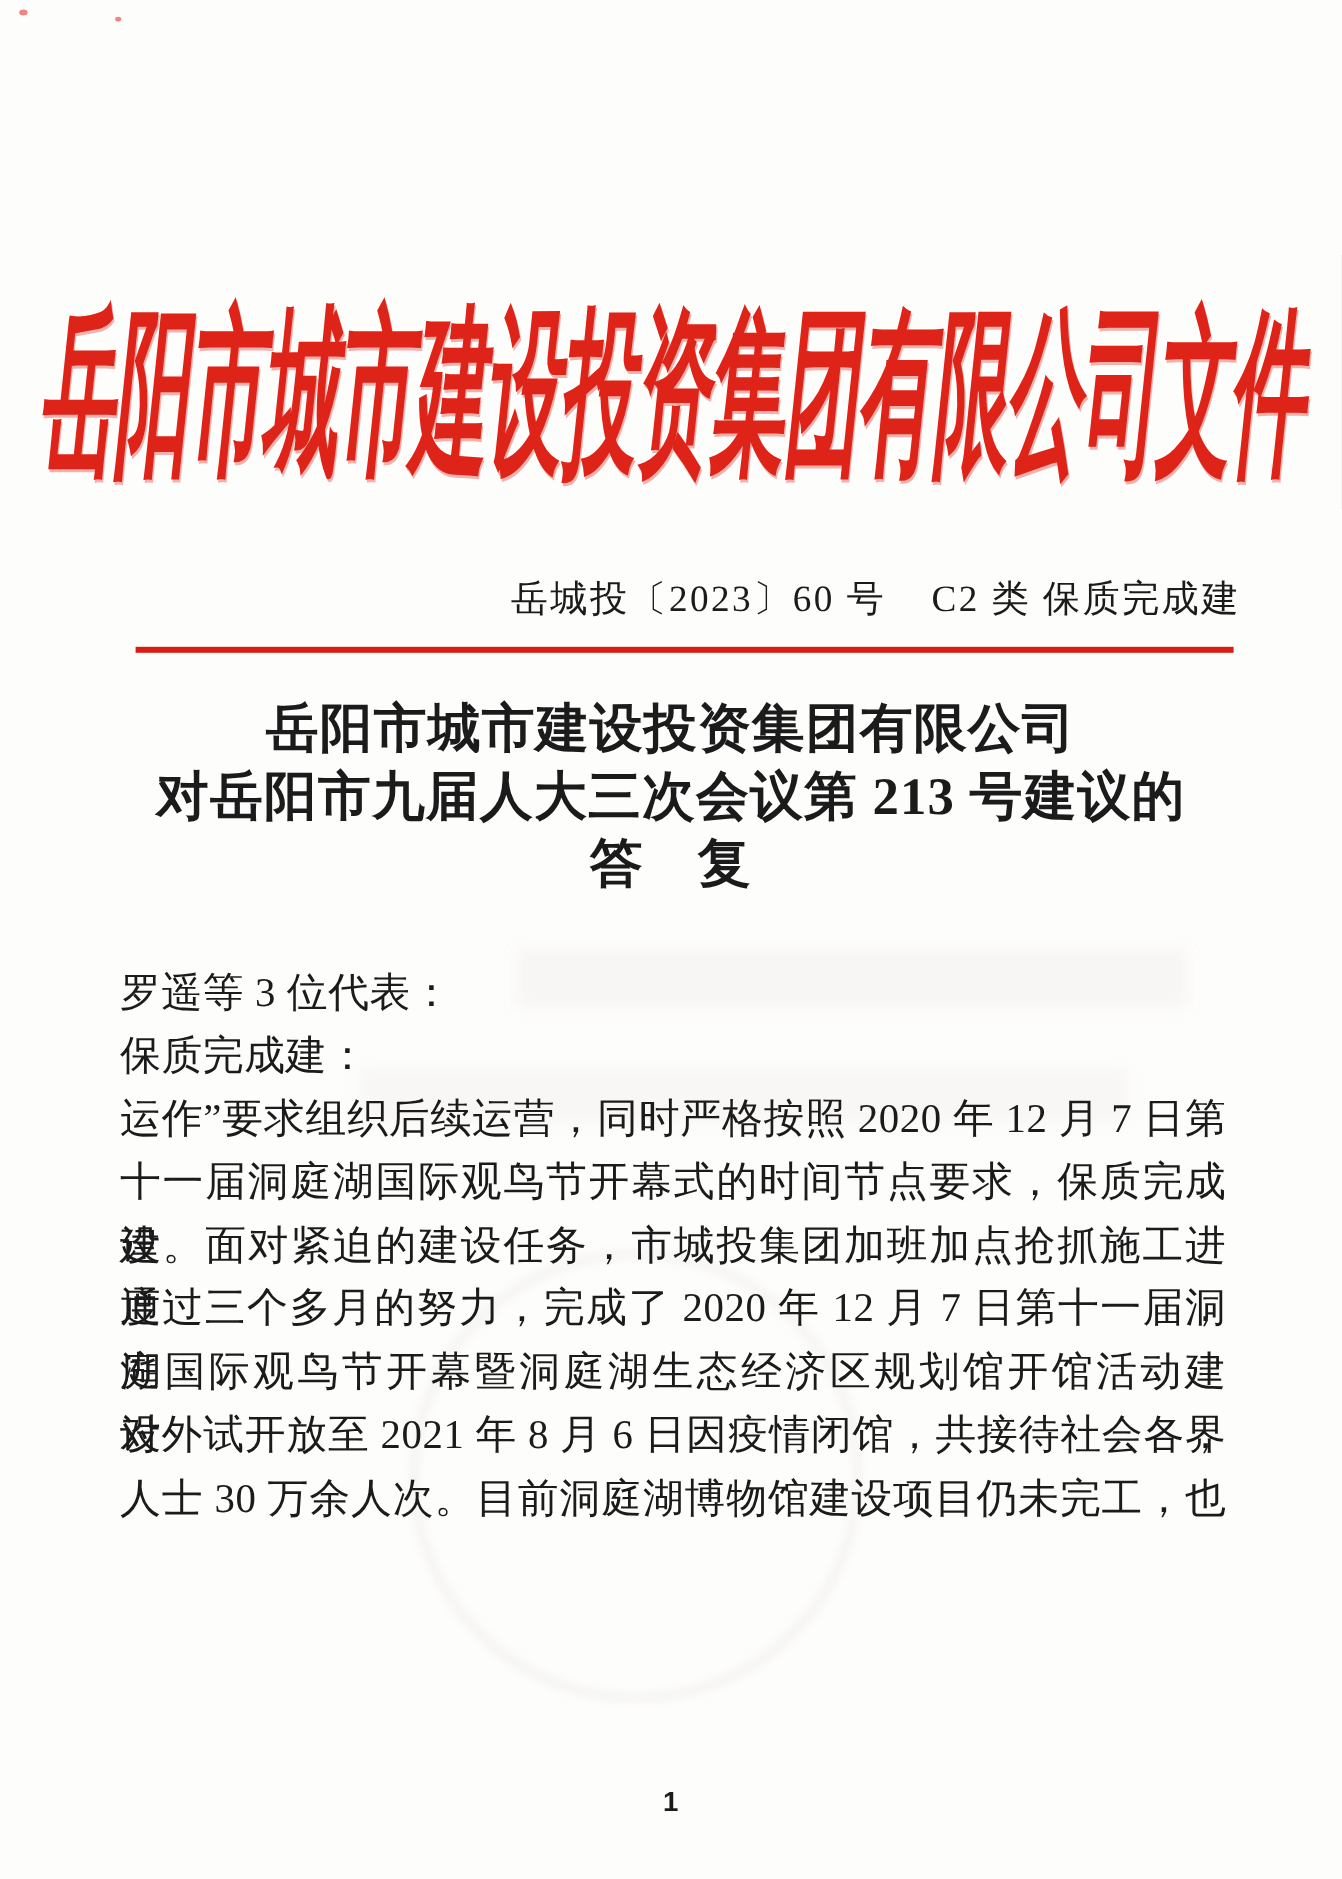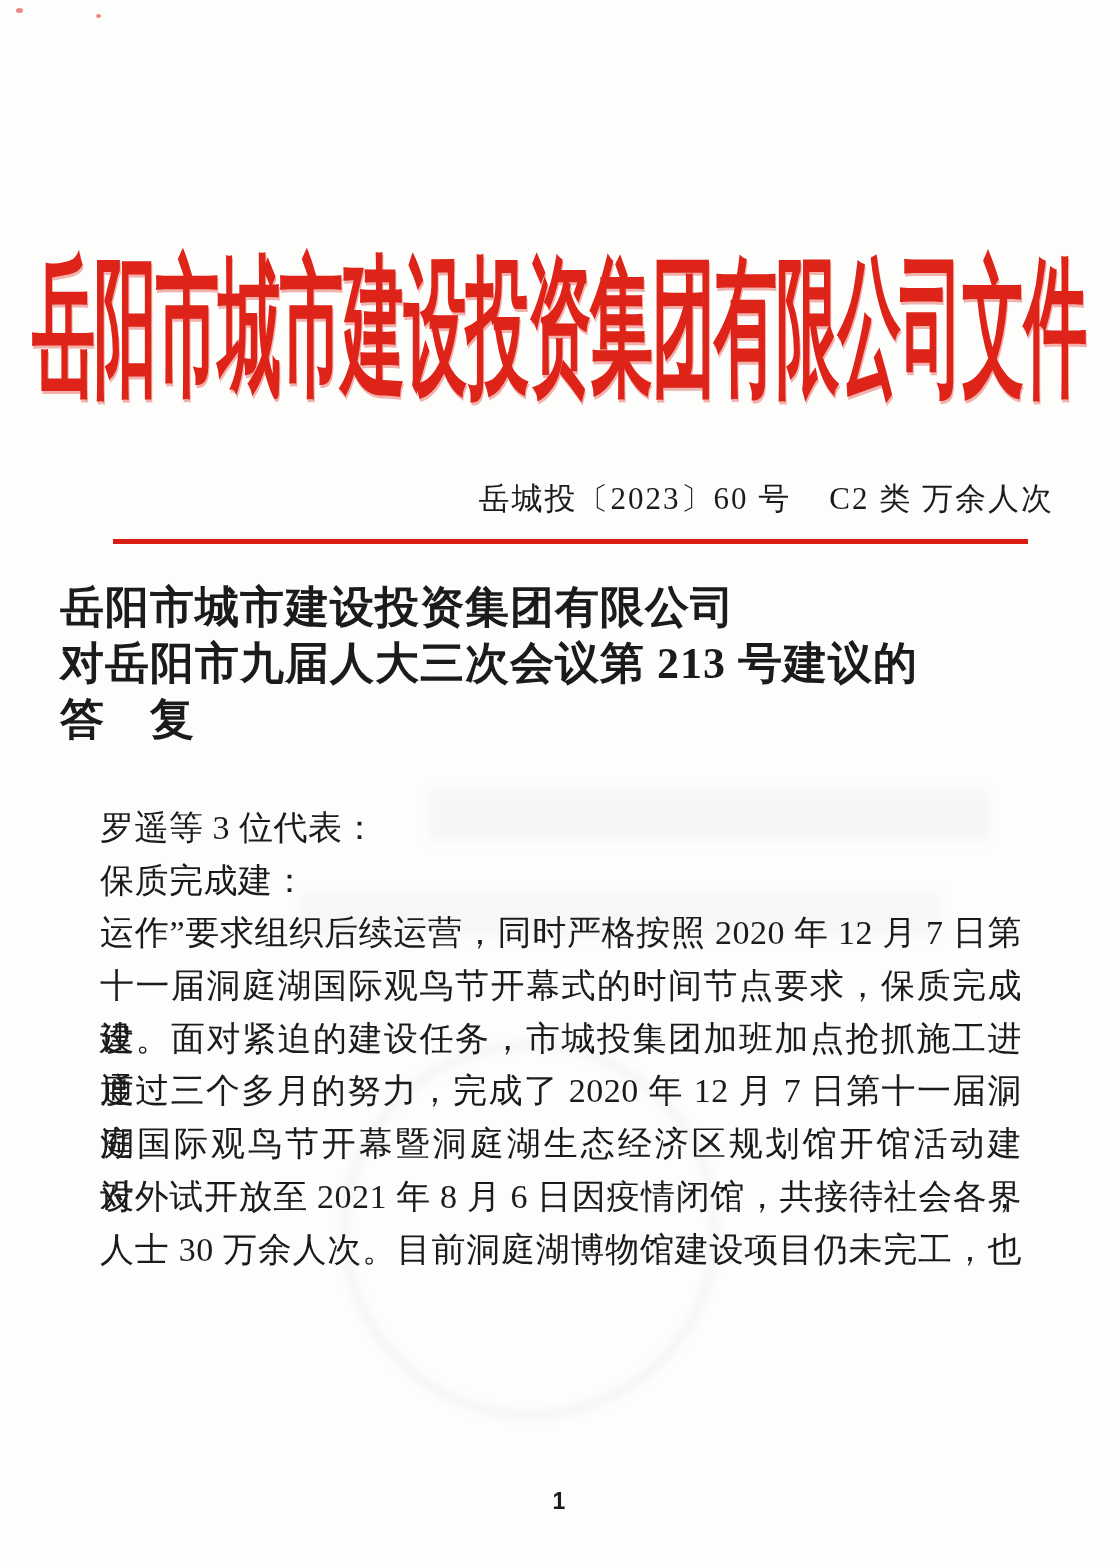--- a/index.html
+++ b/index.html
@@ -37,41 +37,42 @@
   .speck2 { left: 96px; top: 14px; width: 5px; height: 4px; }
 
   
   .banner-wrap {
     position: absolute;
     top: 252px;
     left: 0;
     width: 100%;
     height: 160px;
     text-align: center;
+    font-style: italic;
   }
   .banner {
     display: inline-block;
     font-size: 63px;
     font-weight: bold;
     letter-spacing: -1px;
     line-height: 64px;
     white-space: nowrap;
     color: #de2318;
     transform: scale(1, 2.4);
     transform-origin: top center;
     text-shadow: 1px 1px 0 rgba(222,35,24,0.35);
   }
 
   
   .docnum-row {
     position: absolute;
     top: 478px;
     left: 0;
     width: 1118px;
-    padding-right: 64px;
+    padding-right: 84px;
     box-sizing: border-box;
     display: flex;
     justify-content: flex-end;
     gap: 38px;
     font-size: 31px;
     letter-spacing: 2px;
     white-space: nowrap;
   }
 
   
@@ -83,21 +84,21 @@
     height: 5px;
     background: #d81d12;
   }
 
   
   .title-block {
     position: absolute;
     top: 580px;
     left: 60px;
     width: 998px;
-    text-align: left;
+    text-align: center;
     font-weight: bold;
     font-size: 44px;
     line-height: 56px;
     letter-spacing: 1px;
     white-space: nowrap;
   }
 
   
   .body-block {
     position: absolute;
@@ -140,21 +141,21 @@
   <div class="ghost ghost-seal"></div>
   <div class="speck speck1"></div>
   <div class="speck speck2"></div>
 
   <div class="banner-wrap">
     <span class="banner">岳阳市城市建设投资集团有限公司文件</span>
   </div>
 
   <div class="docnum-row">
     <span>岳城投〔2023〕60 号</span>
-    <span>C2 类 万余人次</span>
+    <span>C2 类 保质完成建</span>
   </div>
 
   <div class="red-rule"></div>
 
   <div class="title-block">
     <div>岳阳市城市建设投资集团有限公司</div>
     <div>对岳阳市九届人大三次会议第 213 号建议的</div>
     <div>答　复</div>
   </div>
 

